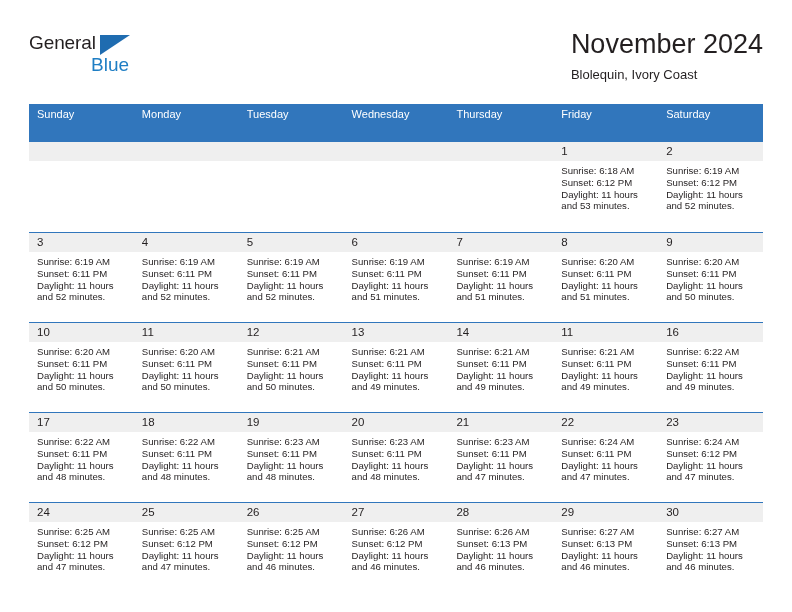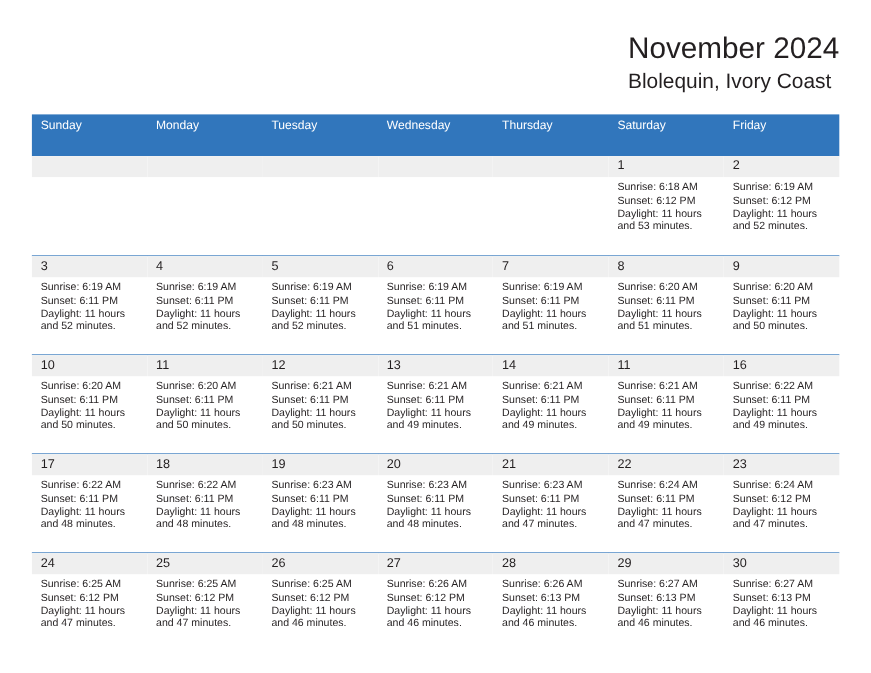--- a/index.html
+++ b/index.html
@@ -70,21 +70,21 @@
     text-align: left;
   }
   .cal-title {
     font-size: 27px;
     font-weight: normal;
     color: #231f20;
     line-height: 32px;
     white-space: nowrap;
   }
   .cal-subtitle {
-    font-size: 19px;
+    font-size: 13px;
     color: #231f20;
     line-height: 20px;
     margin-top: 5px;
     white-space: nowrap;
   }
 
   
   .calendar {
     position: absolute;
     left: 29px;
@@ -145,38 +145,43 @@
     background: #efefef;
   }
 </style>
 </head>
 <body>
 
 <div class="page">
 
   <div class="header">
 
+    <div class="brand">
+      <span class="brand-general">General</span>
+      <span class="brand-triangle"></span>
+      <span class="brand-blue">Blue</span>
+    </div>
 
     <div class="title-block">
       <div class="cal-title">November 2024</div>
       <div class="cal-subtitle">Blolequin, Ivory Coast</div>
     </div>
 
   </div>
 
   <div class="calendar">
 
     <div class="weekday-row">
       <div class="weekday">Sunday</div>
       <div class="weekday">Monday</div>
       <div class="weekday">Tuesday</div>
       <div class="weekday">Wednesday</div>
       <div class="weekday">Thursday</div>
+      <div class="weekday">Friday</div>
       <div class="weekday">Saturday</div>
-      <div class="weekday">Friday</div>
     </div>
 
     <div id="weeks-container">
         <div class="week-row">
           <div class="day-cell empty">
             <div class="day-number-band">
               <span class="day-number"></span>
             </div>
           </div>
           <div class="day-cell empty">

